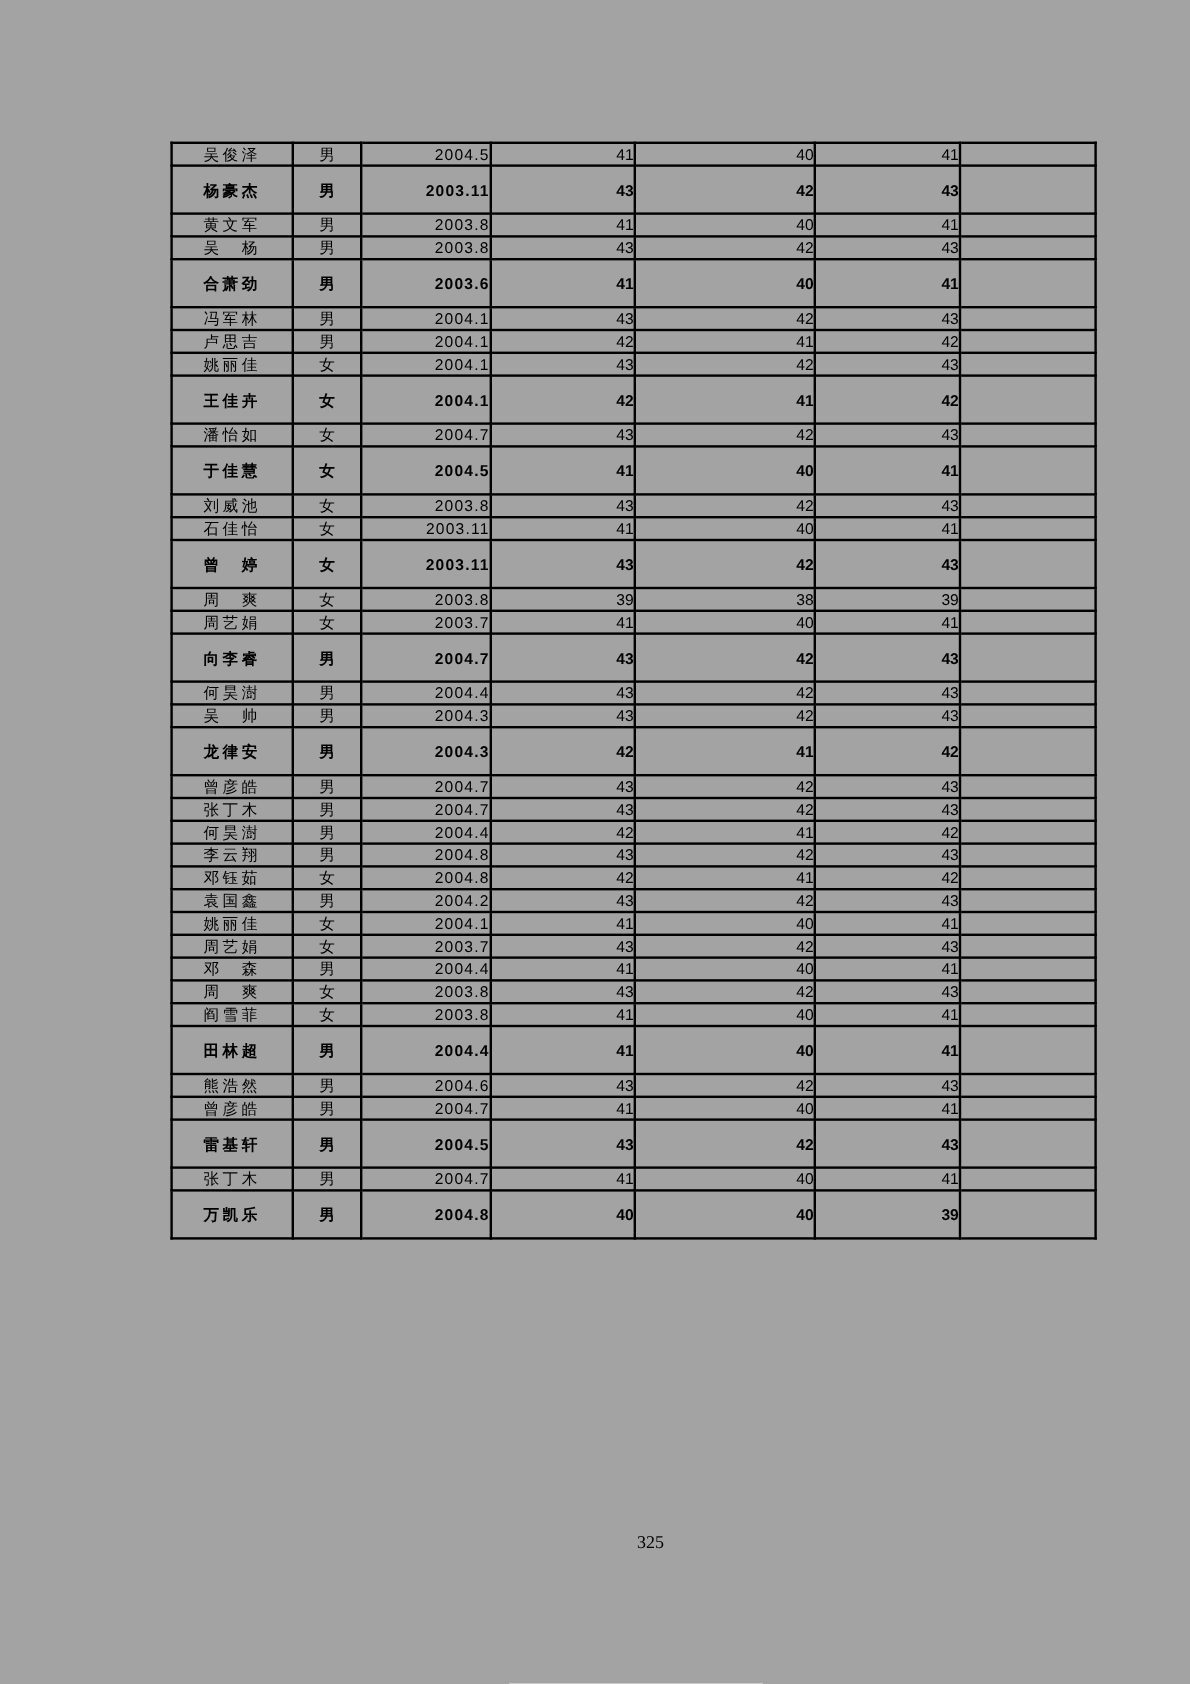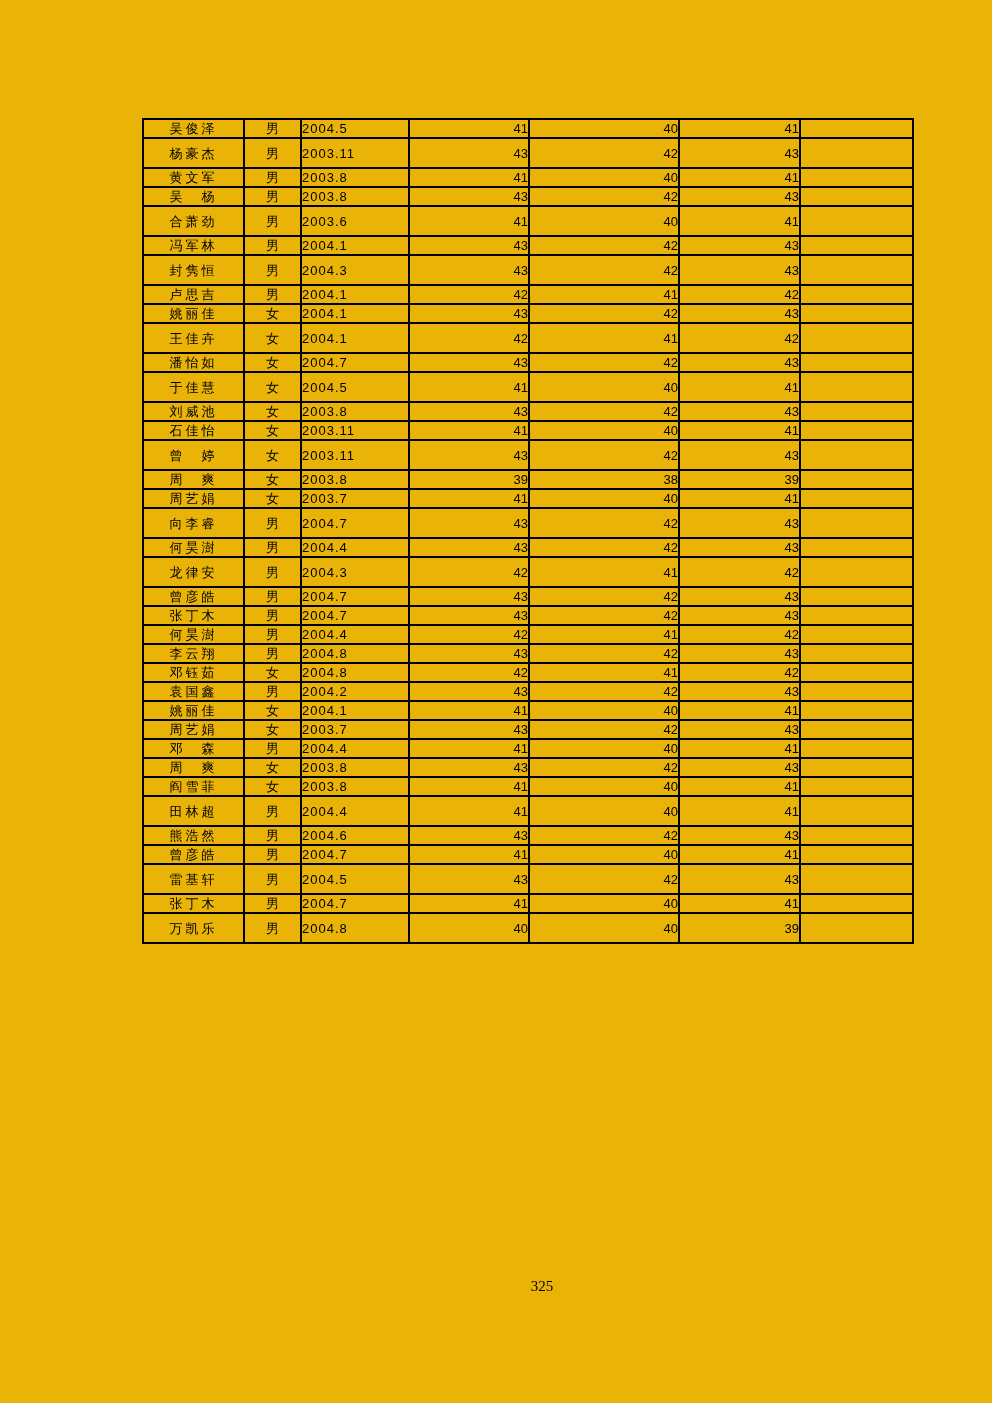--- a/index.html
+++ b/index.html
@@ -1,20 +1,20 @@
 <!DOCTYPE html>
 <html><head>
 <meta charset="utf-8">
 <style>
   * { margin:0; padding:0; box-sizing:border-box; }
   html,body { background:#e8e8e8; }
   .page {
     position:relative;
     width:992px; height:1403px;
-    background:#eab308;
+    background:#a3a3a3;
     margin:0 auto;
     font-family:"Liberation Sans", sans-serif;
     color:#000000;
   }
   table.roster {
     position:absolute;
     left:142px; top:118px;
     width:770px;
     border-collapse:collapse;
     table-layout:fixed;
@@ -23,24 +23,24 @@
   }
   table.roster td {
     border:2px solid #000000;
     padding:0;
     vertical-align:middle;
     overflow:hidden;
     white-space:nowrap;
     line-height:1;
   }
   tr.row-short { height:19px; }
-  tr.row-tall  { height:30px; }
+  tr.row-tall  { height:40px;font-weight:bold; }
   td.c-name   { text-align:center; letter-spacing:3px; padding-left:3px; }
   td.c-gender { text-align:center; }
-  td.c-date   { text-align:left; letter-spacing:1px; }
+  td.c-date   { text-align:right; letter-spacing:1px; }
   td.c-num    { text-align:right; padding-right:11px; }
   td.c-empty  { }
   .page-number {
     position:absolute;
     top:1278px; left:0;
     width:992px;
     text-align:center;
     font-family:"Liberation Serif", serif;
     font-size:15px;
     color:#000000;
@@ -110,29 +110,20 @@
         </tr>
         <tr class="row-short">
           <td class="c-name">冯军林</td>
           <td class="c-gender">男</td>
           <td class="c-date">2004.1</td>
           <td class="c-num">43</td>
           <td class="c-num">42</td>
           <td class="c-num">43</td>
           <td class="c-empty"></td>
         </tr>
-        <tr class="row-tall">
-          <td class="c-name">封隽恒</td>
-          <td class="c-gender">男</td>
-          <td class="c-date">2004.3</td>
-          <td class="c-num">43</td>
-          <td class="c-num">42</td>
-          <td class="c-num">43</td>
-          <td class="c-empty"></td>
-        </tr>
         <tr class="row-short">
           <td class="c-name">卢思吉</td>
           <td class="c-gender">男</td>
           <td class="c-date">2004.1</td>
           <td class="c-num">42</td>
           <td class="c-num">41</td>
           <td class="c-num">42</td>
           <td class="c-empty"></td>
         </tr>
         <tr class="row-short">
@@ -222,20 +213,29 @@
           <td class="c-date">2004.7</td>
           <td class="c-num">43</td>
           <td class="c-num">42</td>
           <td class="c-num">43</td>
           <td class="c-empty"></td>
         </tr>
         <tr class="row-short">
           <td class="c-name">何昊澍</td>
           <td class="c-gender">男</td>
           <td class="c-date">2004.4</td>
+          <td class="c-num">43</td>
+          <td class="c-num">42</td>
+          <td class="c-num">43</td>
+          <td class="c-empty"></td>
+        </tr>
+        <tr class="row-short">
+          <td class="c-name">吴　帅</td>
+          <td class="c-gender">男</td>
+          <td class="c-date">2004.3</td>
           <td class="c-num">43</td>
           <td class="c-num">42</td>
           <td class="c-num">43</td>
           <td class="c-empty"></td>
         </tr>
         <tr class="row-tall">
           <td class="c-name">龙律安</td>
           <td class="c-gender">男</td>
           <td class="c-date">2004.3</td>
           <td class="c-num">42</td>

